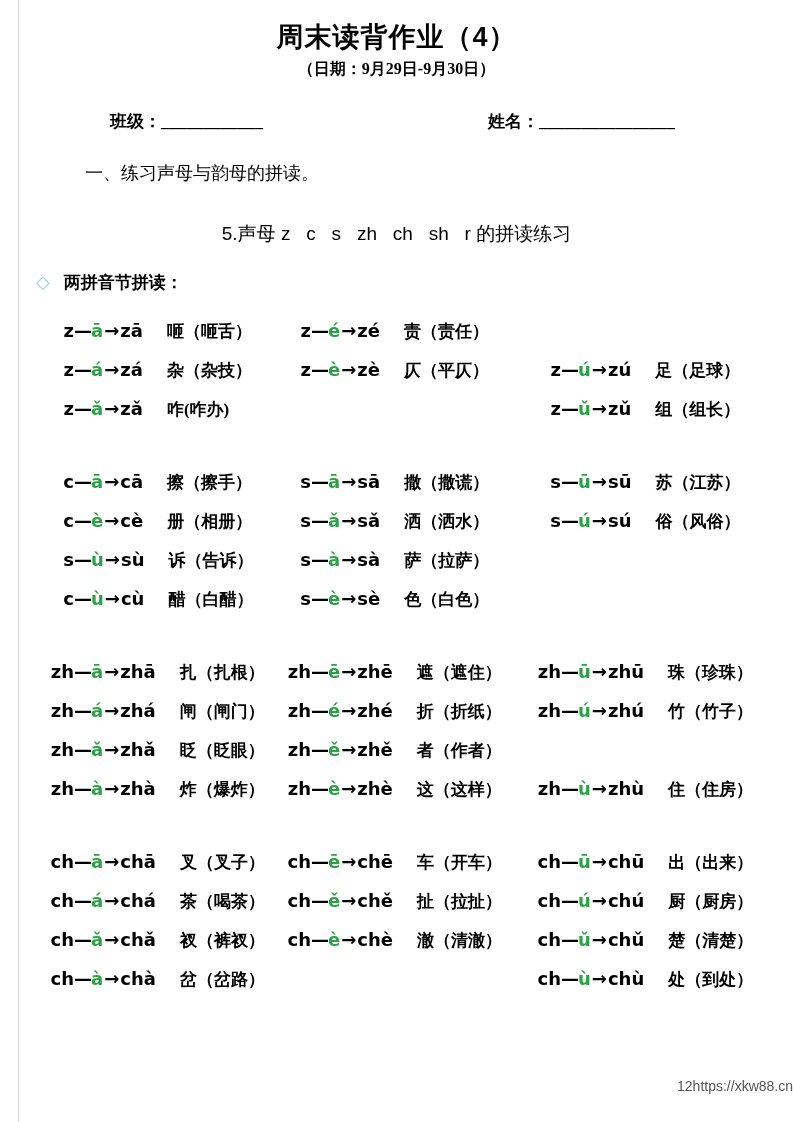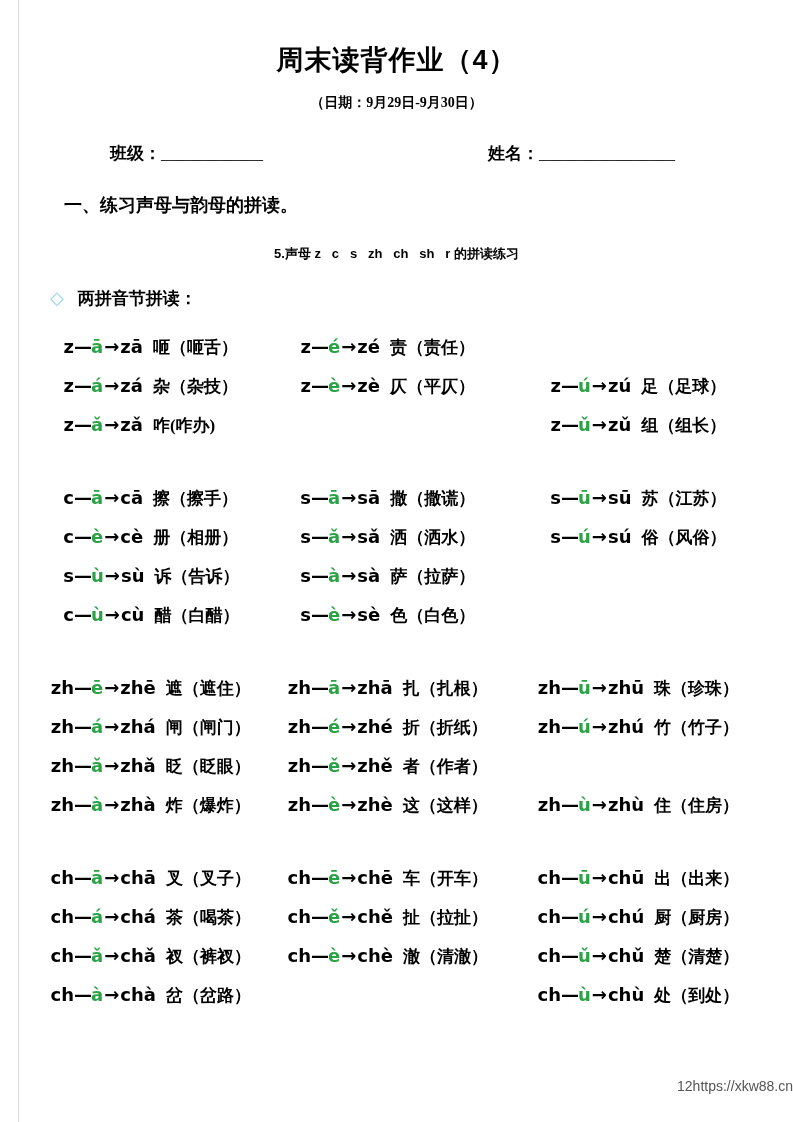--- a/index.html
+++ b/index.html
@@ -1,39 +1,39 @@
 <!DOCTYPE html>
 <html style="--green: #2ba245; --diamond: #8ed2e6; --footer: #555555;"><head>
 <meta charset="utf-8">
 <style>
   html,body{margin:0;padding:0;background:#ffffff;}
   .page{position:relative;width:793px;height:1122px;background:#ffffff;color:#000;
         font-family:"Liberation Sans",sans-serif;overflow:hidden;}
   .left-rule{position:absolute;left:18px;top:0;bottom:0;width:1px;background:#d9d9d9;}
-  .title{margin:0;padding-top:42px;text-align:center;font-size:27px;font-weight:bold;letter-spacing:1px;}
-  .date-line{margin-top:16px;text-align:center;font-size:14px;font-weight:bold;
+  .title{margin:0;padding-top:19px;text-align:center;font-size:27px;font-weight:bold;letter-spacing:1px;}
+  .date-line{margin-top:4px;text-align:center;font-size:16px;font-weight:bold;
              font-family:"Liberation Serif",serif;}
   .fields{display:flex;margin-top:30px;padding:0 118px 0 110px;font-size:17px;font-weight:bold;
           justify-content:space-between;font-family:"Liberation Serif",serif;}
-  .blank{font-weight:normal;}
-  .section-heading{margin:28px 0 0 64px;font-size:18px;font-weight:bold;
+  .blank{font-weight:bold;}
+  .section-heading{margin:28px 0 0 85px;font-size:18px;font-weight:normal;
                    font-family:"Liberation Serif",serif;}
-  .exercise-title{margin-top:28px;text-align:center;font-size:13px;font-weight:bold;white-space:pre;}
-  .bullet-line{margin:24px 0 0 50px;font-size:17px;font-weight:bold;
+  .exercise-title{margin-top:36px;text-align:center;font-size:19px;font-weight:normal;white-space:pre;}
+  .bullet-line{margin:24px 0 0 36px;font-size:17px;font-weight:bold;
                font-family:"Liberation Serif",serif;}
   .diamond{color:var(--diamond);margin-right:14px;font-size:18px;font-family:"DejaVu Sans",sans-serif;}
   .groups{margin-top:18px;}
   .group{margin-bottom:34px;}
   .row{display:grid;grid-template-columns:237px 250px 1fr;padding-left:48px;height:39px;align-items:center;}
   .cell{white-space:nowrap;font-size:18px;font-weight:bold;font-family:"DejaVu Sans",sans-serif;}
   .ini{display:inline-block;min-width:26px;text-align:right;}
   .dash{letter-spacing:-1px;}
   .fin{color:var(--green);}
   .arr{padding:0 1px;}
-  .word{margin-left:10px;font-size:17px;font-weight:600;font-family:"Liberation Serif",serif;}
+  .word{margin-left:24px;font-size:17px;font-weight:600;font-family:"Liberation Serif",serif;}
   .footer{position:absolute;left:0;right:0;bottom:28px;text-align:right;font-size:14px;
           color:var(--footer);}
 </style>
 </head>
 <body>
 
 <div class="page">
   <div class="left-rule"></div>
 
   <h1 class="title">周末读背作业（4）</h1>
@@ -88,22 +88,22 @@
           <div class="cell"><span class="ini">s</span><span class="dash">—</span><span class="fin">à</span><span class="arr">→</span><span class="syl">sà</span><span class="word">萨（拉萨）</span></div>
         </div>
         <div class="row">
           <div class="cell"><span class="ini">c</span><span class="dash">—</span><span class="fin">ù</span><span class="arr">→</span><span class="syl">cù</span><span class="word">醋（白醋）</span></div>
           <div class="cell"><span class="ini">s</span><span class="dash">—</span><span class="fin">è</span><span class="arr">→</span><span class="syl">sè</span><span class="word">色（白色）</span></div>
           <div class="cell"></div>
         </div>
       </div>
       <div class="group">
         <div class="row">
+          <div class="cell"><span class="ini">zh</span><span class="dash">—</span><span class="fin">ā</span><span class="arr">→</span><span class="syl">zhā</span><span class="word">扎（扎根）</span></div>
           <div class="cell"><span class="ini">zh</span><span class="dash">—</span><span class="fin">ē</span><span class="arr">→</span><span class="syl">zhē</span><span class="word">遮（遮住）</span></div>
-          <div class="cell"><span class="ini">zh</span><span class="dash">—</span><span class="fin">ā</span><span class="arr">→</span><span class="syl">zhā</span><span class="word">扎（扎根）</span></div>
           <div class="cell"><span class="ini">zh</span><span class="dash">—</span><span class="fin">ū</span><span class="arr">→</span><span class="syl">zhū</span><span class="word">珠（珍珠）</span></div>
         </div>
         <div class="row">
           <div class="cell"><span class="ini">zh</span><span class="dash">—</span><span class="fin">á</span><span class="arr">→</span><span class="syl">zhá</span><span class="word">闸（闸门）</span></div>
           <div class="cell"><span class="ini">zh</span><span class="dash">—</span><span class="fin">é</span><span class="arr">→</span><span class="syl">zhé</span><span class="word">折（折纸）</span></div>
           <div class="cell"><span class="ini">zh</span><span class="dash">—</span><span class="fin">ú</span><span class="arr">→</span><span class="syl">zhú</span><span class="word">竹（竹子）</span></div>
         </div>
         <div class="row">
           <div class="cell"><span class="ini">zh</span><span class="dash">—</span><span class="fin">ǎ</span><span class="arr">→</span><span class="syl">zhǎ</span><span class="word">眨（眨眼）</span></div>
           <div class="cell"><span class="ini">zh</span><span class="dash">—</span><span class="fin">ě</span><span class="arr">→</span><span class="syl">zhě</span><span class="word">者（作者）</span></div>

